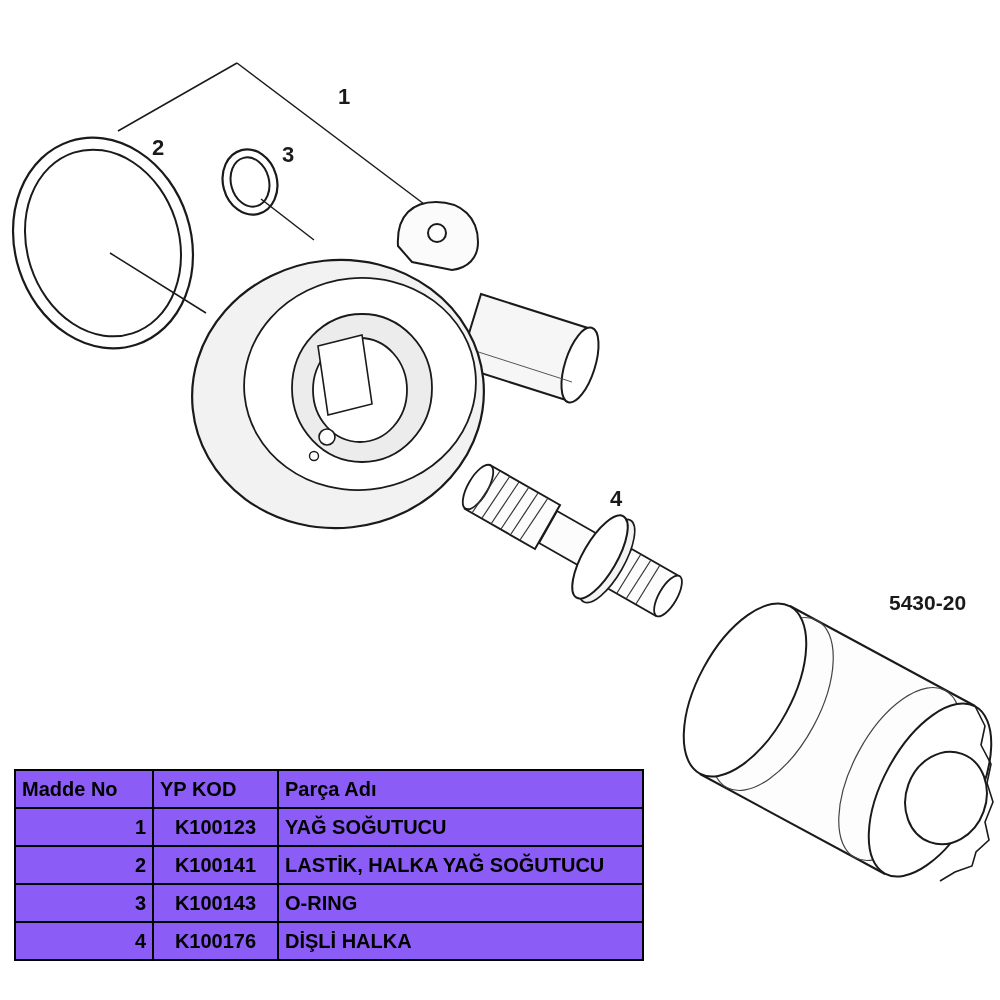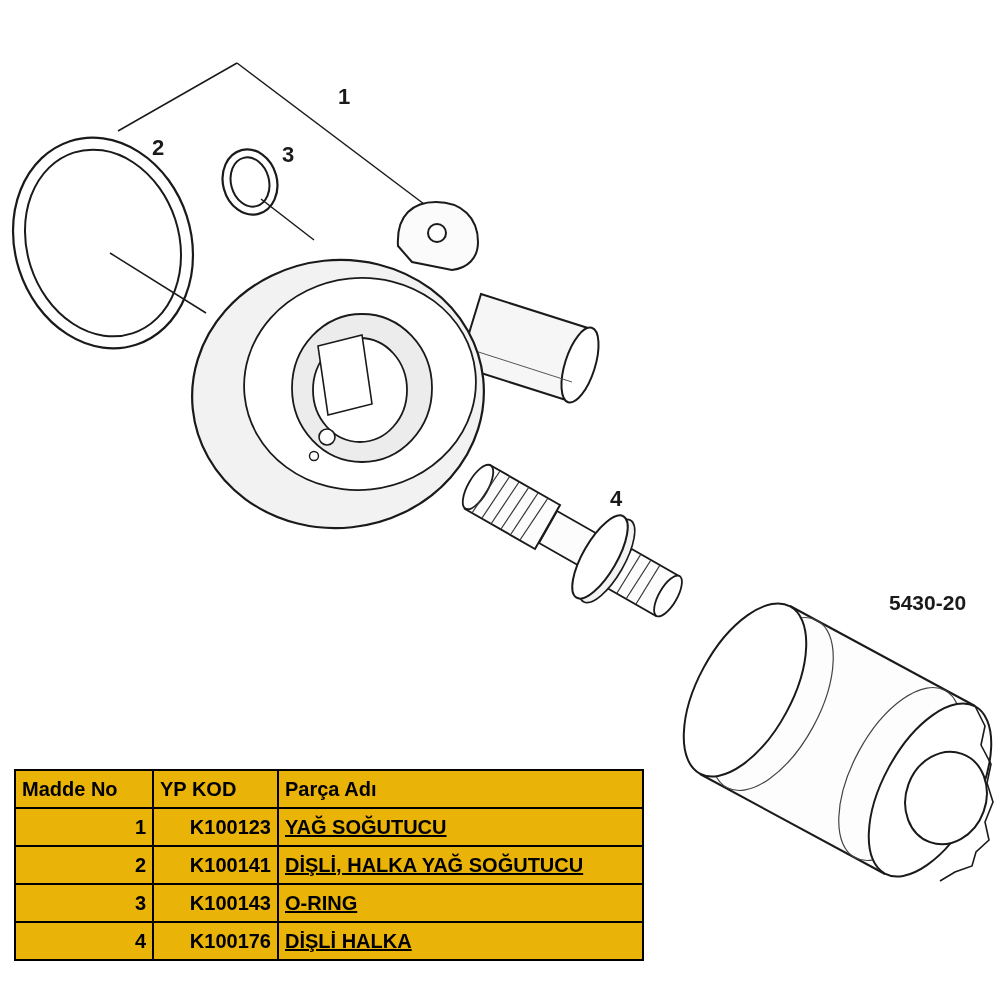--- a/index.html
+++ b/index.html
@@ -11,32 +11,32 @@
   .callout{
     font-family:"Liberation Sans", sans-serif;
     font-size:22px;font-weight:600;fill:#1a1a1a;
   }
   .refcode{
     font-family:"Liberation Sans", sans-serif;
     font-size:21px;font-weight:600;fill:#1a1a1a;
   }
   table.parts{
     position:absolute;left:14px;top:769px;width:628px;
-    border-collapse:collapse;table-layout:fixed;background:#eab308;
+    border-collapse:collapse;table-layout:fixed;background:#8b5cf6;
   }
   table.parts th, table.parts td{
     border:2px solid #000000;
     font-family:"Liberation Sans", sans-serif;
     font-size:20px;font-weight:bold;color:#000000;
     padding:4px 6px;height:28px;white-space:nowrap;overflow:hidden;
   }
   table.parts th{text-align:left;}
   td.c-num{text-align:right;padding-right:14px;}
-  td.c-kod{text-align:right;padding-right:14px;}
-  td.c-adi{text-align:left;padding-left:6px;text-decoration:underline;}
+  td.c-kod{text-align:center;padding-right:14px;}
+  td.c-adi{text-align:left;padding-left:6px;}
   col.w1{width:138px;} col.w2{width:125px;} col.w3{width:365px;}
 </style>
 </head>
 <body>
 
 <div class="canvas">
 
   <svg width="1000" height="1000" viewBox="0 0 1000 1000">
 
     <g stroke="#1a1a1a" stroke-width="1.5">
@@ -143,21 +143,21 @@
     </thead>
     <tbody>
       <tr>
         <td class="c-num">1</td>
         <td class="c-kod">K100123</td>
         <td class="c-adi">YAĞ SOĞUTUCU</td>
       </tr>
       <tr>
         <td class="c-num">2</td>
         <td class="c-kod">K100141</td>
-        <td class="c-adi">DİŞLİ, HALKA YAĞ SOĞUTUCU</td>
+        <td class="c-adi">LASTİK, HALKA YAĞ SOĞUTUCU</td>
       </tr>
       <tr>
         <td class="c-num">3</td>
         <td class="c-kod">K100143</td>
         <td class="c-adi">O-RING</td>
       </tr>
       <tr>
         <td class="c-num">4</td>
         <td class="c-kod">K100176</td>
         <td class="c-adi">DİŞLİ HALKA</td>

